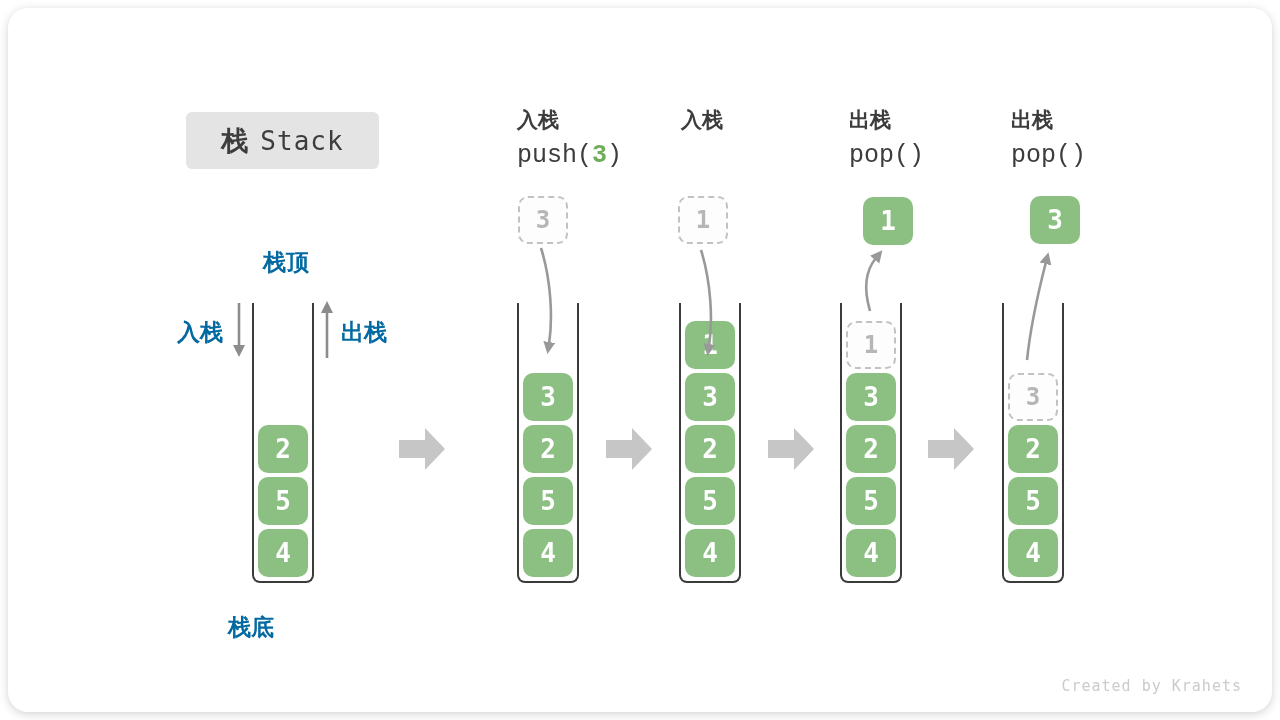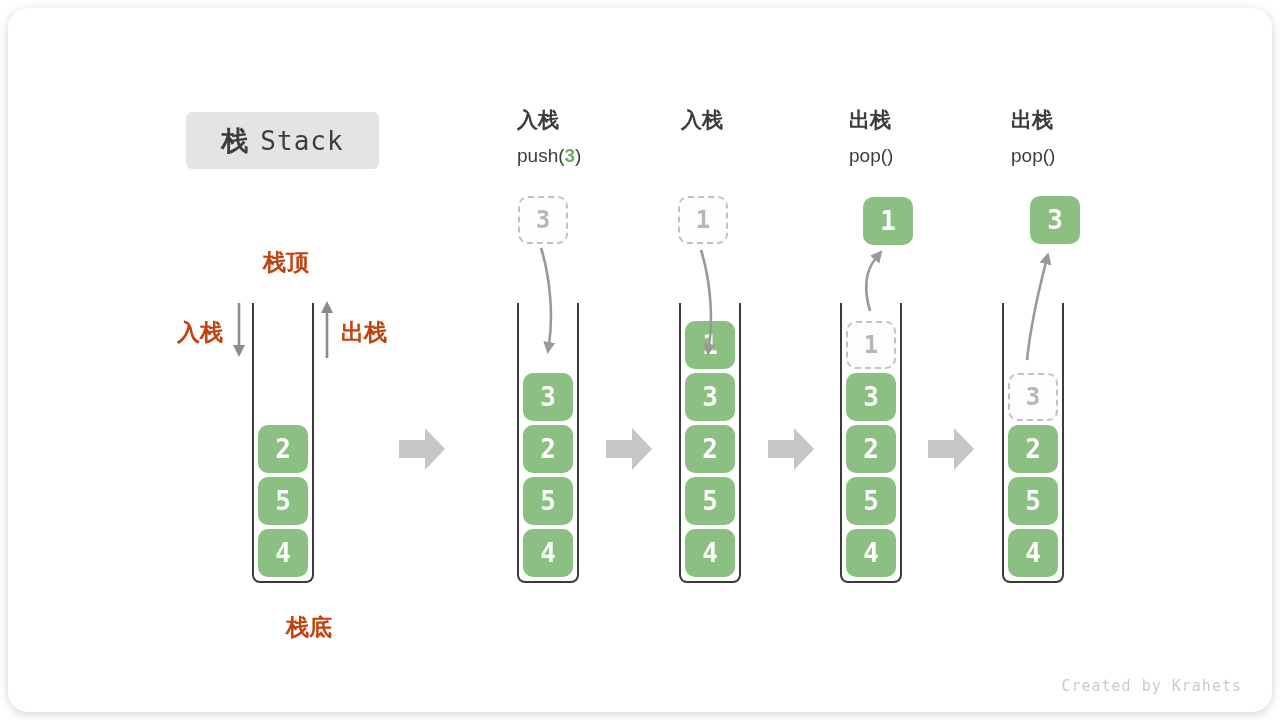--- a/index.html
+++ b/index.html
@@ -20,25 +20,25 @@
     background: #e4e4e4; border-radius: 6px;
     display: flex; align-items: center; justify-content: center;
     color: #3d3d3d;
   }
   .title-zh { font-size: 27px; font-weight: 700; }
   .title-en { font-family: "DejaVu Sans Mono", monospace; font-size: 26px; font-weight: 500; margin-left: 12px; letter-spacing: 1px; }
 
   
   .op-header { position: absolute; top: 106px; width: 160px; color: #3c3c3c; }
   .op-zh { font-size: 21px; font-weight: 600; line-height: 28px; }
-  .op-code { font-family: Liberation Sans, sans-serif; font-size: 19px; line-height: 28px; margin-top: 8px; }
+  .op-code { font-family: Liberation Mono, monospace; font-size: 25px; line-height: 28px; margin-top: 8px; }
   .op-code .arg { color: #6fad5c; font-weight: 700; }
 
   
-  .lbl { position: absolute; color: #c2410c; font-size: 23px; font-weight: 700; }
+  .lbl { position: absolute; color: #0369a1; font-size: 23px; font-weight: 700; }
 
   
   .stack-box {
     position: absolute; top: 303px; width: 62px; height: 280px;
     background: #ffffff;
     border: 2px solid #3b3b3b; border-top: none;
     border-radius: 0 0 8px 8px;
   }
 
   
@@ -84,21 +84,21 @@
   <div class="op-header" style="left:849px">
     <div class="op-zh">出栈</div>
     <div class="op-code"><span>pop(</span><span class="arg"></span><span>)</span></div>
   </div>
   <div class="op-header" style="left:1011px">
     <div class="op-zh">出栈</div>
     <div class="op-code"><span>pop(</span><span class="arg"></span><span>)</span></div>
   </div>
 
   <div class="lbl" style="left:240px; top:247px; width:92px; text-align:center">栈顶</div>
-  <div class="lbl" style="left:240px; top:612px; width:92px; text-align:right">栈底</div>
+  <div class="lbl" style="left:228px; top:612px; width:92px; text-align:left">栈底</div>
   <div class="lbl" style="left:155px; top:317px; width:68px; text-align:right">入栈</div>
   <div class="lbl" style="left:341px; top:317px; width:68px; text-align:left">出栈</div>
 
   <div class="stack-box" style="left:252px"></div>
   <div class="stack-box" style="left:517px"></div>
   <div class="stack-box" style="left:679px"></div>
   <div class="stack-box" style="left:840px"></div>
   <div class="stack-box" style="left:1002px"></div>
 
   <div class="cell" style="left:258px; top:425px">2</div>

